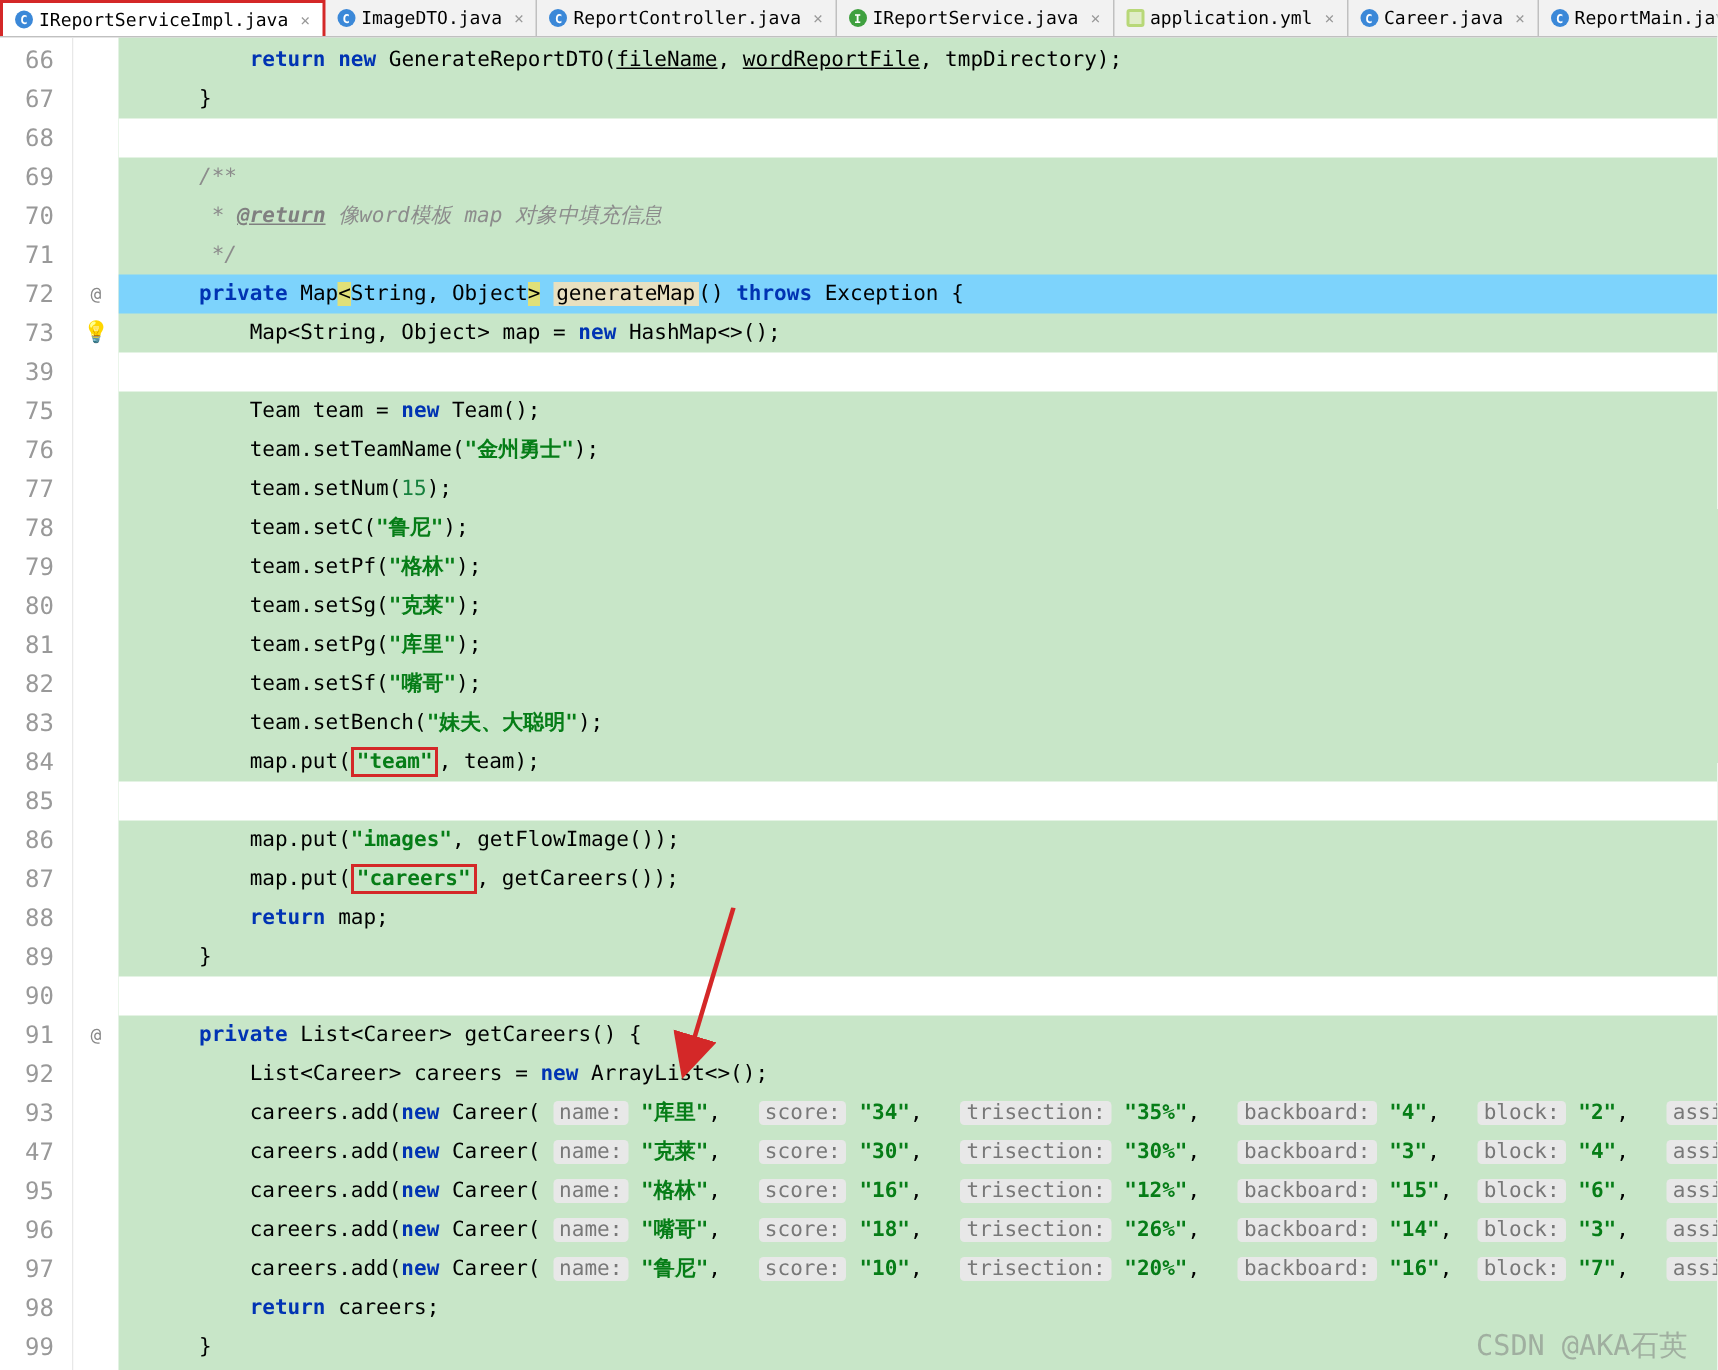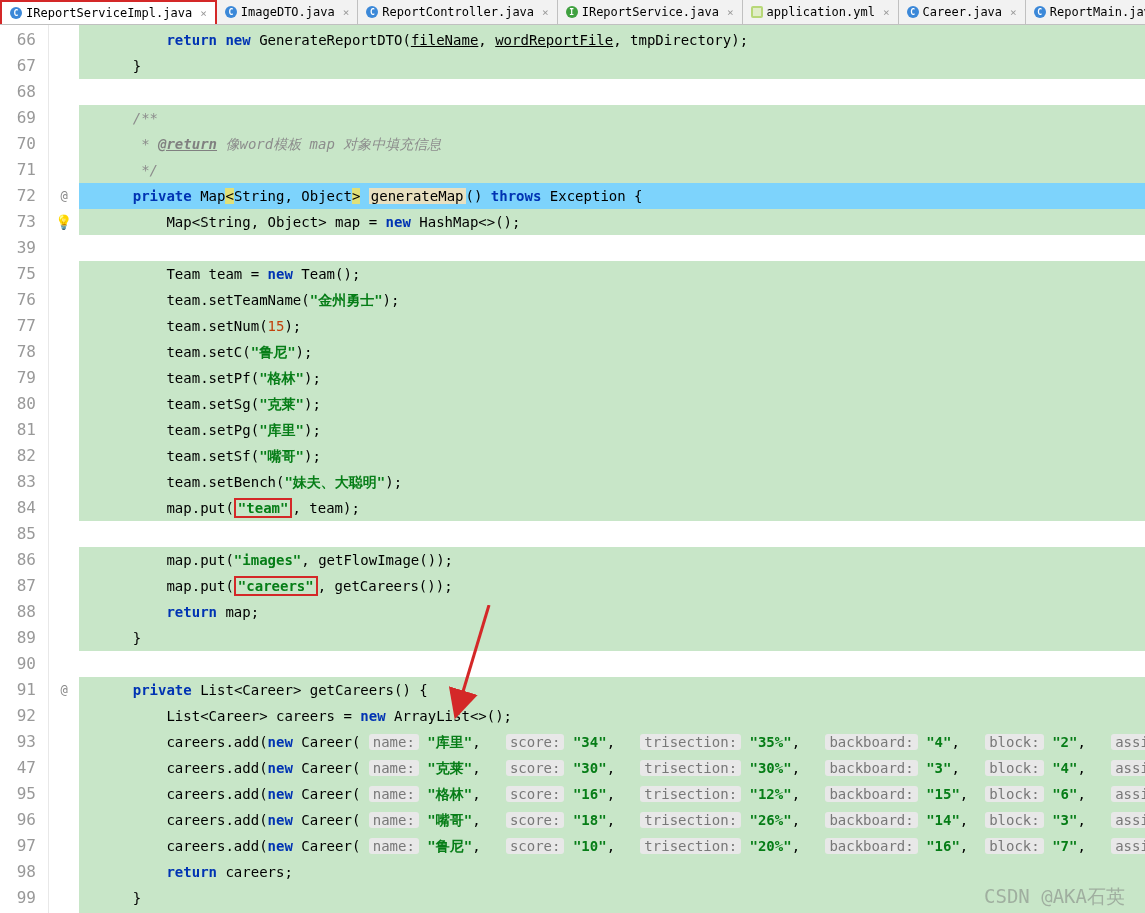--- a/index.html
+++ b/index.html
@@ -17,21 +17,21 @@
   .icons-col{width:30px;background:#fff;padding-top:2px;}
   .icons-col div{height:26px;line-height:26px;text-align:center;font-size:12px;color:#999;}
   .icons-col .at{color:#888;}
   .icons-col .bulb{color:#e6c029;font-size:14px;}
   .code{flex:1;background:#c8e6c8;padding-top:2px;overflow:hidden;position:relative;}
   .line{height:26px;line-height:26px;white-space:pre;padding-left:20px;font-family:Consolas,Menlo,monospace;}
   .hl{background:#7dd3fc;}
   .pad{background:#fff;}
   .kw{color:#0033b3;font-weight:bold;}
   .str{color:#067d17;font-weight:bold;}
-  .num{color:#c2410c;}
+  .num{color:#15803d;}
   .cmt{color:#8c8c8c;font-style:italic;}
   .ann{color:#808080;font-weight:bold;font-style:italic;text-decoration:underline;}
   .mth{background:#e8e0c0;padding:0 2px;}
   .hintbg{background:#e8e8e8;padding:0 4px;border-radius:3px;color:#787878;}
   .ul{text-decoration:underline;}
   .hlop{background:#e0e078;}
   .redbox{border:2px solid #d42828;padding:0 2px;}
   .arrow{position:absolute;left:370px;top:580px;pointer-events:none;}
   .watermark{position:absolute;right:20px;bottom:4px;color:rgba(120,120,120,.5);font-size:19px;pointer-events:none;}
 </style>

